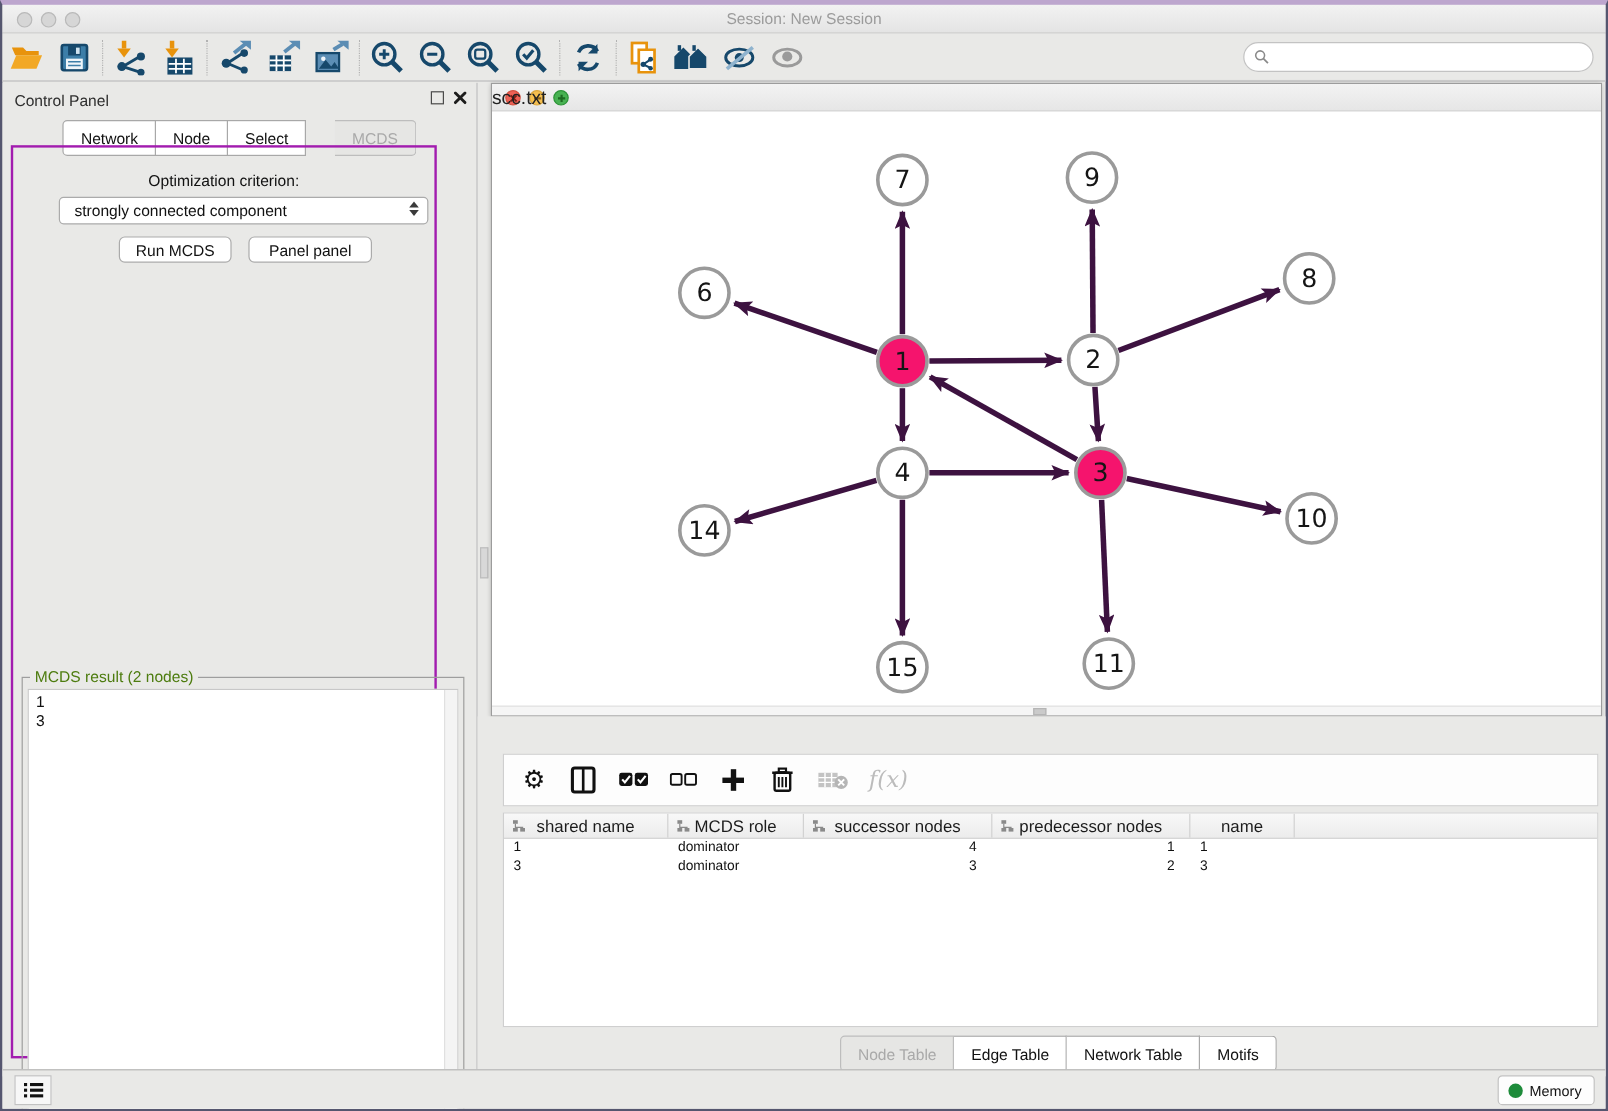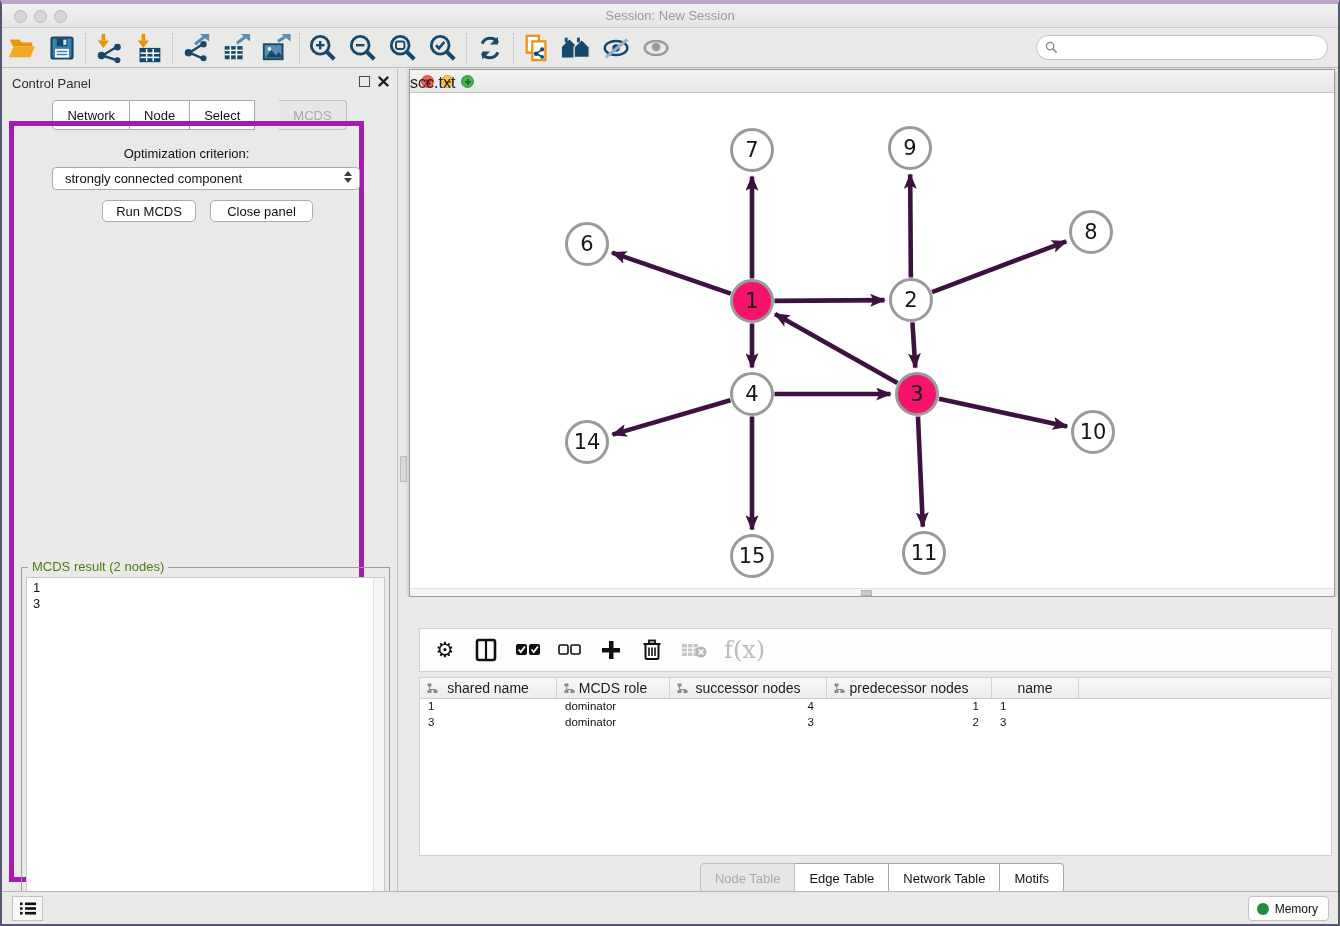--- a/index.html
+++ b/index.html
@@ -37,21 +37,21 @@
   .panel-title { position:absolute; left:10px; top:7px; font-size:13px; color:#2e2e2e; }
   .panel-ctrls { position:absolute; right:8px; top:7px; display:flex; gap:8px; align-items:center; }
   .float-btn { width:11px; height:11px; border:1.5px solid #4a4a4a; background:transparent; }
   .tabs-row { position:absolute; left:0; top:31px; width:100%; display:flex; justify-content:center; }
   .tab { height:22px; padding:14px 14px; background:#fff; border:1px solid #a8a8a8; border-left:none;
     font-size:13px; color:#111; display:flex; align-items:center; }
   .tab:first-child { border-left:1px solid #a8a8a8; border-radius:4px 0 0 4px; }
   .tab:last-child  { border-radius:0 4px 4px 0; }
   .tab.selected { background:#e6e6e4; color:#a9a9a9; border-color:#bdbdbd;margin-left:24px; }
   .cp-box { position:absolute; left:7px; top:52px; width:355px; height:761px;
-    border:5px solid #a21caf; }
+    border:2px solid #a21caf; }
   .opt-label { position:absolute; left:0; width:100%; top:20px; text-align:center;
     font-size:13px; color:#111; }
   .opt-select { position:absolute; left:38px; top:41px; width:308px; height:23px;
     background:#fff; border:1px solid #ababab; border-radius:4px; font-size:13px; color:#111;
     display:flex; align-items:center; padding-left:12px; }
   .stepper { position:absolute; right:7px; top:3px; display:flex; flex-direction:column; gap:2px; }
   .chev { width:0; height:0; border-left:4px solid transparent; border-right:4px solid transparent; }
   .chev.up { border-bottom:5px solid #3b3b3b; }
   .chev.down { border-top:5px solid #3b3b3b; }
   .cp-btn { position:absolute; top:74px; height:22px; background:#fff; border:1px solid #ababab;
@@ -90,21 +90,21 @@
 
   
   .table-panel { position:absolute; left:396px; top:593px; width:944px; height:300px;
     background:#e9e9e7; }
   .tp-titlebar { position:absolute; left:11px; top:4px; right:6px; height:24px; }
   .tp-toolbar { position:absolute; left:21px; top:31px; width:913px; height:44px;
     background:#fdfdfd; border:1px solid #cfcfcf; display:flex; align-items:center; gap:17px;
     padding-left:13px; }
   .tp-tool { display:flex; align-items:center; justify-content:center; min-width:24px; }
   .gear-glyph { font-size:21px; color:#111; font-family:"DejaVu Sans",sans-serif; line-height:20px; }
-  .fx-label { font-family:"DejaVu Serif",serif; font-size:24px; color:#bcbcbc; }
+  .fx-label { font-family:"DejaVu Serif",serif; font-style:italic; font-size:19px; color:#bcbcbc; }
   .nt-table { position:absolute; left:21px; top:80px; width:913px; height:179px;
     background:#fff; border:1px solid #cfcfcf; overflow:hidden; }
   .nt-header { display:flex; height:21px; background:linear-gradient(#f8f8f8,#ececec);
     border-bottom:1px solid #cdcdcd; }
   .th { display:flex; align-items:center; border-right:1px solid #d2d2d2; position:relative;
     font-size:14px; color:#1c1c1c; }
   .th .tree-ic { position:absolute; left:7px; top:5px; }
   .th .th-label { flex:1; text-align:center; padding:0 14px; }
   .tr { display:flex; height:16px; font-size:11.5px; color:#111; }
   .td { padding:1px 8px 0 8px; overflow:hidden; white-space:nowrap; }
@@ -342,21 +342,21 @@
   <div class="cp-box">
     <div class="opt-label">Optimization criterion:</div>
     <div class="opt-select">
       <span>strongly connected component</span>
       <span class="stepper">
         <span class="chev up"></span>
           <span class="chev down"></span>
       </span>
     </div>
     <div class="cp-btn btn-run">Run MCDS</div>
-    <div class="cp-btn btn-close">Close panel</div>
+    <div class="cp-btn btn-close">Panel panel</div>
     <div class="mcds-group">
       <span class="mcds-legend">MCDS result (2 nodes)</span>
       <div class="mcds-textarea">
         <div class="mcds-lines" id="mcds-lines">1
 3</div>
         <div class="mcds-scroll"></div>
       </div>
     </div>
   </div>
 </div>

